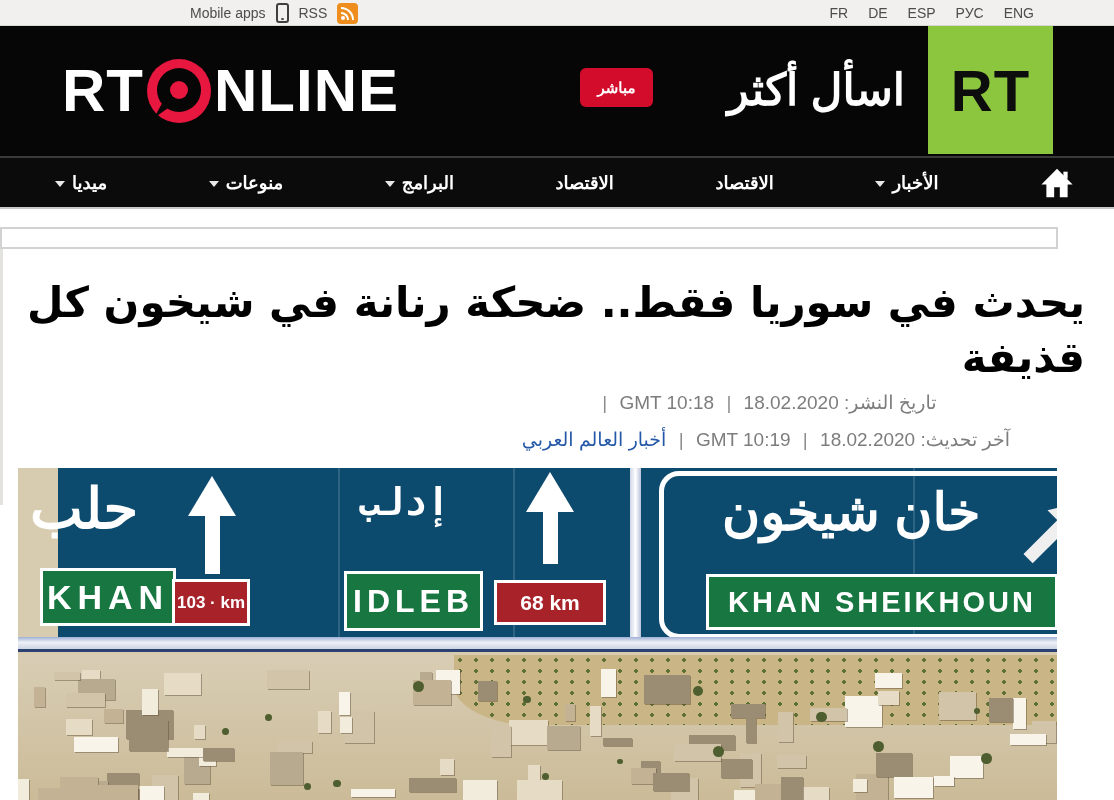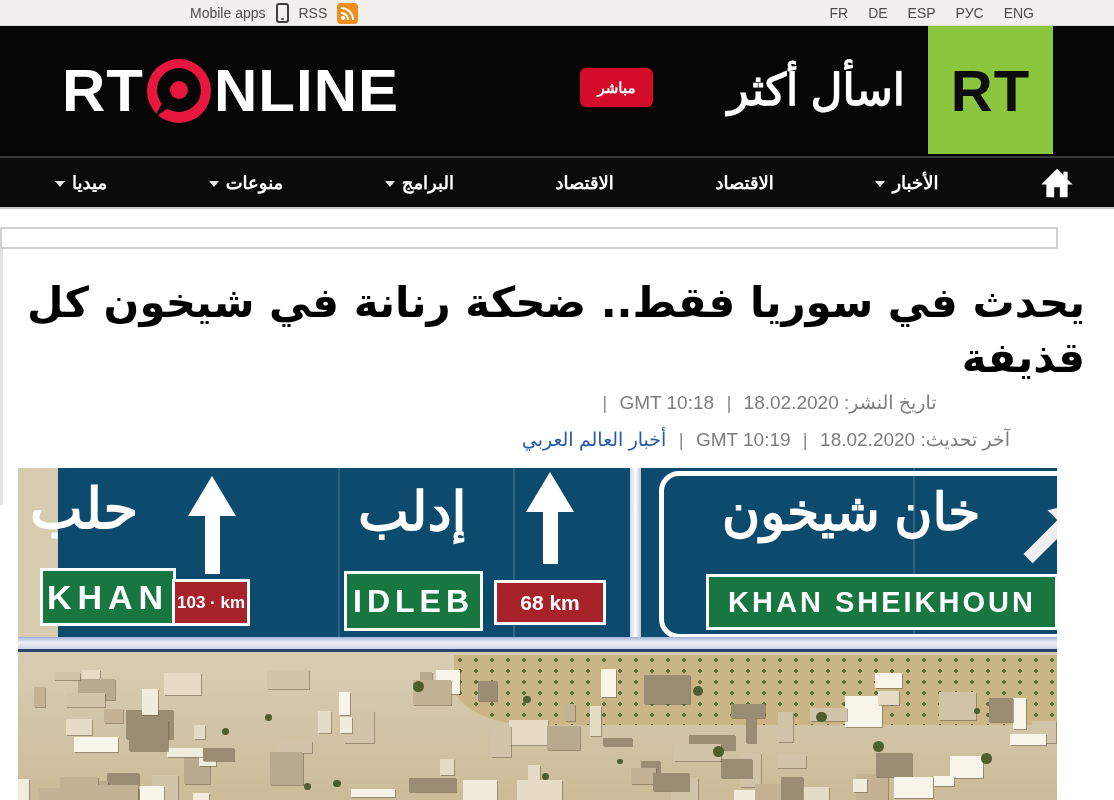--- a/index.html
+++ b/index.html
@@ -203,21 +203,21 @@
       <div class="joint" style="left:855px"></div>
 
       <div class="sign-ar" style="left:-28px; top:8px; font-size:56px;">حلب</div>
       <div class="up-arrow" style="left:130px; top:8px;">
         <div class="head"></div>
           <div class="shaft" style="height:58px;"></div>
       </div>
       <div class="gbox" style="left:-18px; top:100px; width:136px; height:58px; font-size:34px; letter-spacing:6px;">KHAN</div>
       <div class="rbox" style="left:114px; top:111px; width:78px; height:47px; font-size:17px;">103 · km</div>
 
-      <div class="sign-ar" style="left:300px; top:12px; font-size:54px;">إدلب</div>
+      <div class="sign-ar" style="left:300px; top:12px; font-size:38px;font-family:Liberation Mono, monospace;">إدلب</div>
       <div class="gbox" style="left:286px; top:103px; width:139px; height:60px; font-size:32px; letter-spacing:5px;">IDLEB</div>
       <div class="up-arrow" style="left:468px; top:4px;">
         <div class="head"></div>
           <div class="shaft" style="height:52px;"></div>
       </div>
       <div class="rbox" style="left:436px; top:112px; width:112px; height:45px; font-size:21px;">68 km</div>
 
       <div class="panel-divider"></div>
 
       <div class="right-panel">

